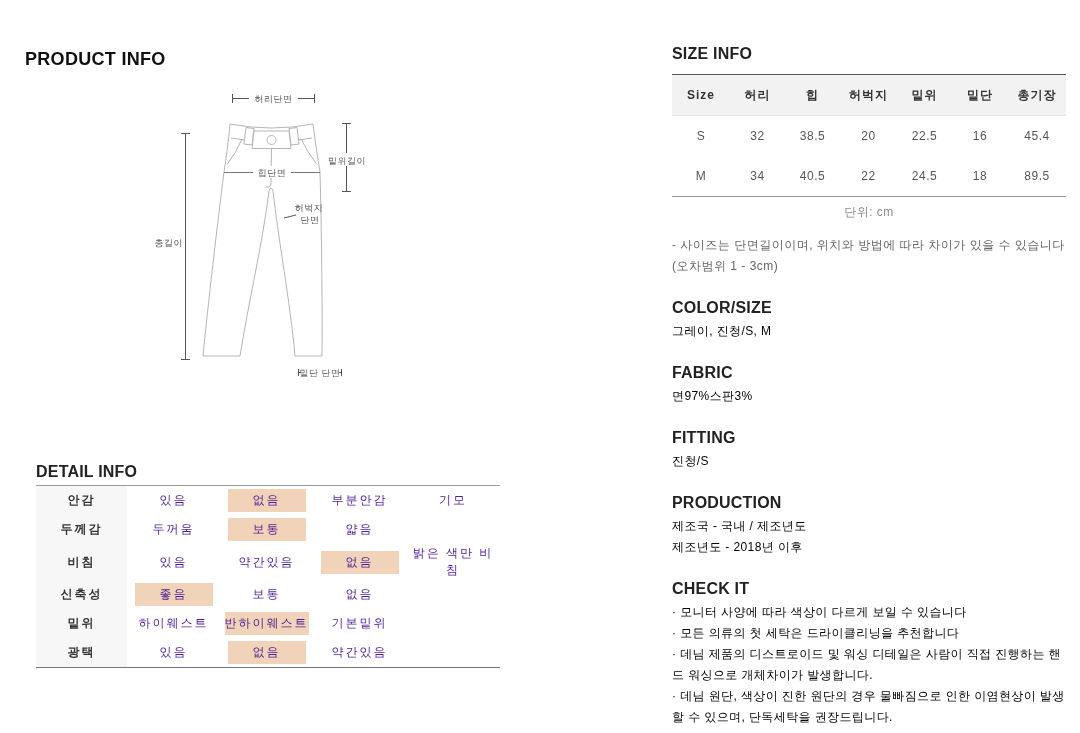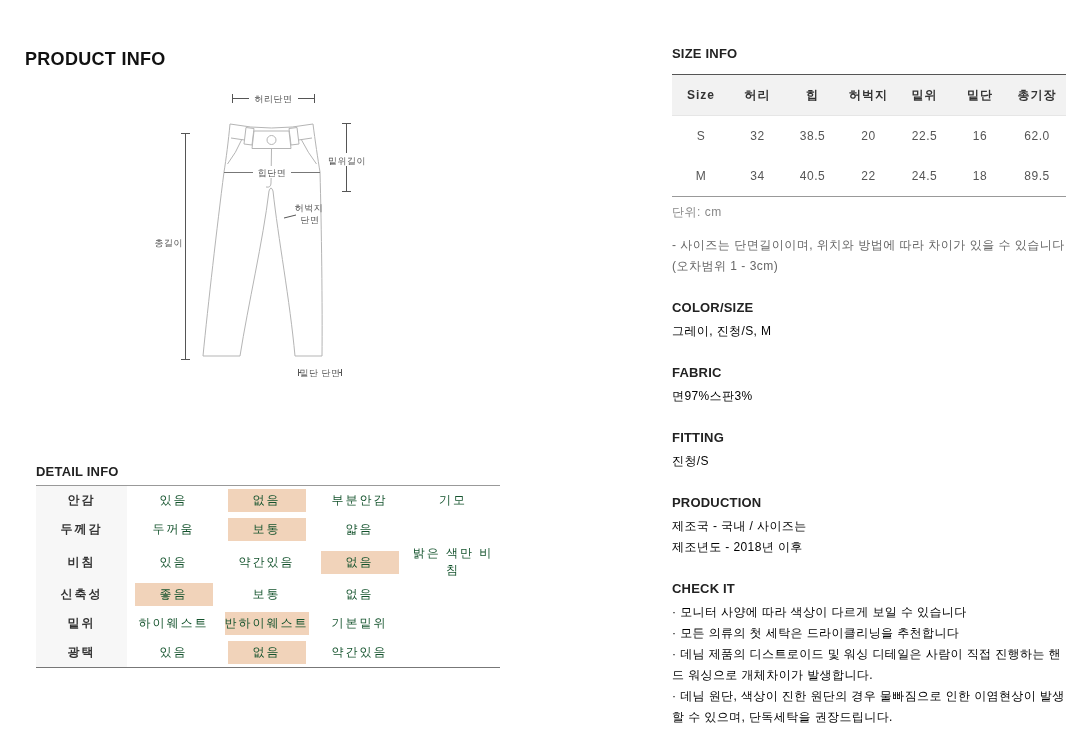--- a/index.html
+++ b/index.html
@@ -4,41 +4,41 @@
 <style>
   html,body{margin:0;padding:0;background:#fff;}
   body{
     width:1080px;height:733px;position:relative;overflow:hidden;
     font-family:"Liberation Sans","DejaVu Sans",sans-serif;color:#666;
     --hl:#f1d3ba; --th-bg:#f2f2f2; --label-bg:#f7f7f7;
   }
   .abs{position:absolute;}
   
   #page-title{left:25px;top:8px;font-size:18px;font-weight:bold;color:#111;letter-spacing:.3px;margin-top:41px;}
-  .block-title{font-size:13px;font-weight:bold;color:#222;line-height:15px;letter-spacing:.2px;}
+  .block-title{font-size:16px;font-weight:bold;color:#222;line-height:15px;letter-spacing:.2px;}
   
   #right-col{left:672px;top:46px;width:394px;}
   #size-table{width:394px;border-collapse:collapse;margin-top:13px;table-layout:fixed;
     border-top:1px solid #555;border-bottom:1px solid #999;}
   #size-table thead tr{background:var(--th-bg);border-bottom:1px solid #e6e6e6;}
   #size-table th{height:38px;font-size:12px;font-weight:bold;color:#333;text-align:center;letter-spacing:1px;}
   #size-table td{height:38px;font-size:12px;color:#555;text-align:center;letter-spacing:.5px;}
-  #unit-label{margin-top:7px;text-align:left;font-size:12px;color:#888;letter-spacing:.5px;}
+  #unit-label{margin-top:7px;text-align:center;font-size:12px;color:#888;letter-spacing:.5px;}
   #size-notes{margin-top:14px;margin-bottom:10px;}
   .note-line{font-size:12px;line-height:21px;color:#666;letter-spacing:.5px;}
   .sec{margin-top:23px;}
   .sec .sec-title{margin:0 0 6px 0;}
   .sec-line{font-size:12px;line-height:21px;color:#000000;letter-spacing:.4px;}
   
   #detail-section{left:36px;top:464px;width:464px;}
   #detail-table{width:464px;border-collapse:collapse;margin-top:6px;table-layout:fixed;
     border-top:1px solid #999;border-bottom:1px solid #777;}
   #detail-table td{height:27px;font-size:12px;text-align:center;vertical-align:middle;}
   #detail-table td.rowlabel{background:var(--label-bg);font-weight:bold;color:#333;letter-spacing:2px;}
-  #detail-table td.opt{color:#14532d;letter-spacing:2px;}
+  #detail-table td.opt{color:#4c1d95;letter-spacing:2px;}
   .hl{display:inline-block;min-width:78px;padding:3px 0;background:var(--hl);}
   
   #diagram{left:150px;top:75px;}
   #diagram text{font-size:9px;fill:#555;letter-spacing:.5px;}
 </style>
 </head>
 <body style="--hl: #f1d3ba; --th-bg: #f2f2f2; --label-bg: #f7f7f7;">
 
 <div id="page-title" class="abs">PRODUCT INFO</div>
 
@@ -121,21 +121,21 @@
         </tr>
     </thead>
     <tbody id="size-body">
         <tr>
           <td>S</td>
           <td>32</td>
           <td>38.5</td>
           <td>20</td>
           <td>22.5</td>
           <td>16</td>
-          <td>62.0</td>
+          <td>45.4</td>
         </tr>
         <tr>
           <td>M</td>
           <td>34</td>
           <td>40.5</td>
           <td>22</td>
           <td>24.5</td>
           <td>18</td>
           <td>89.5</td>
         </tr>
@@ -157,21 +157,21 @@
       <div class="sec">
         <div class="block-title sec-title">FABRIC</div>
         <div class="sec-line">면97%스판3%</div>
       </div>
       <div class="sec">
         <div class="block-title sec-title">FITTING</div>
         <div class="sec-line">진청/S</div>
       </div>
       <div class="sec">
         <div class="block-title sec-title">PRODUCTION</div>
-        <div class="sec-line">제조국 - 국내 / 사이즈는</div>
+        <div class="sec-line">제조국 - 국내 / 제조년도</div>
         <div class="sec-line">제조년도 - 2018년 이후</div>
       </div>
       <div class="sec">
         <div class="block-title sec-title">CHECK IT</div>
         <div class="sec-line">· 모니터 사양에 따라 색상이 다르게 보일 수 있습니다</div>
         <div class="sec-line">· 모든 의류의 첫 세탁은 드라이클리닝을 추천합니다</div>
         <div class="sec-line">· 데님 제품의 디스트로이드 및 워싱 디테일은 사람이 직접 진행하는 핸드 워싱으로 개체차이가 발생합니다.</div>
         <div class="sec-line">· 데님 원단, 색상이 진한 원단의 경우 물빠짐으로 인한 이염현상이 발생할 수 있으며, 단독세탁을 권장드립니다.</div>
       </div>
     </div>

